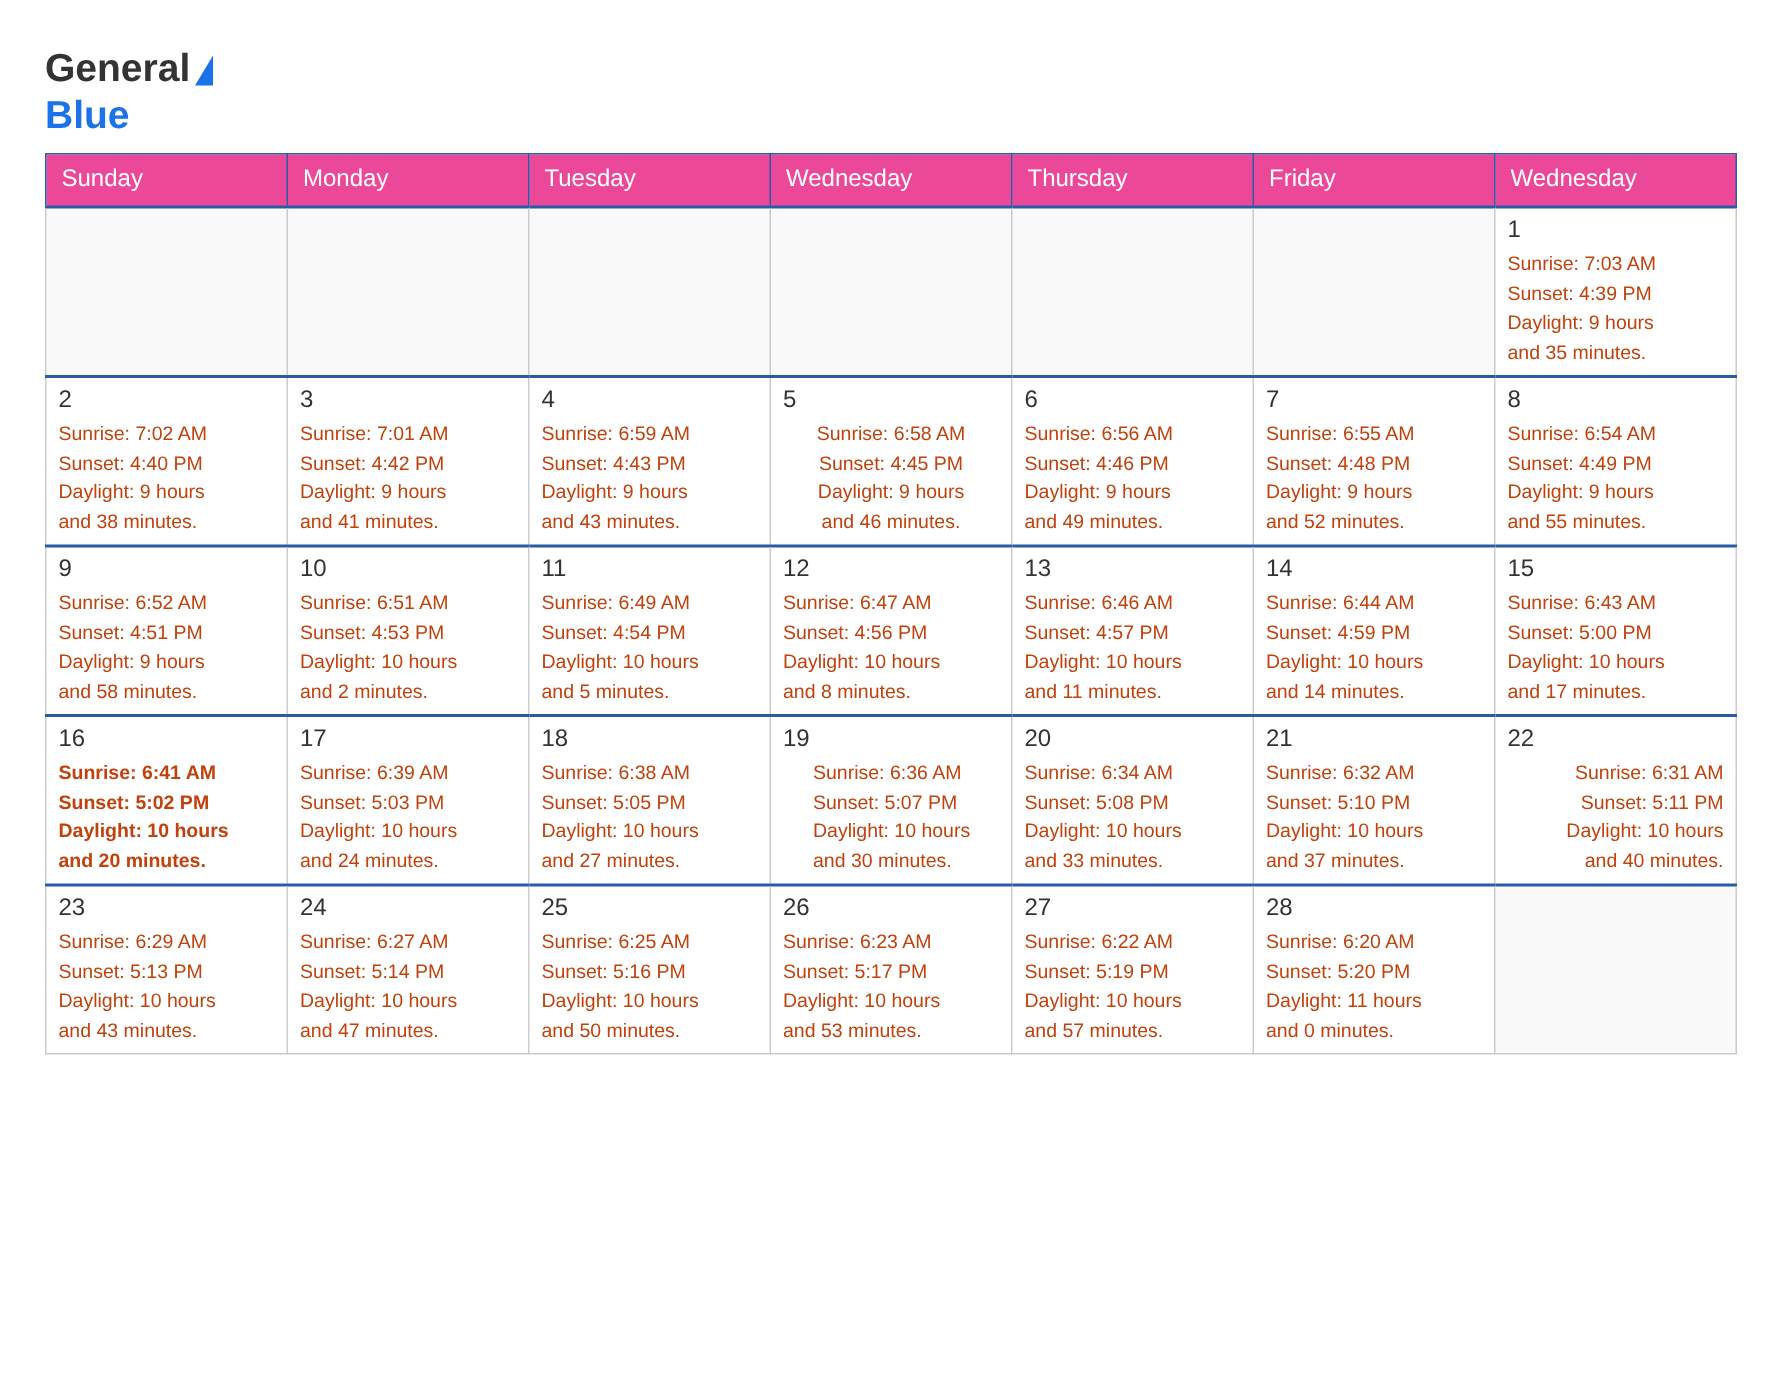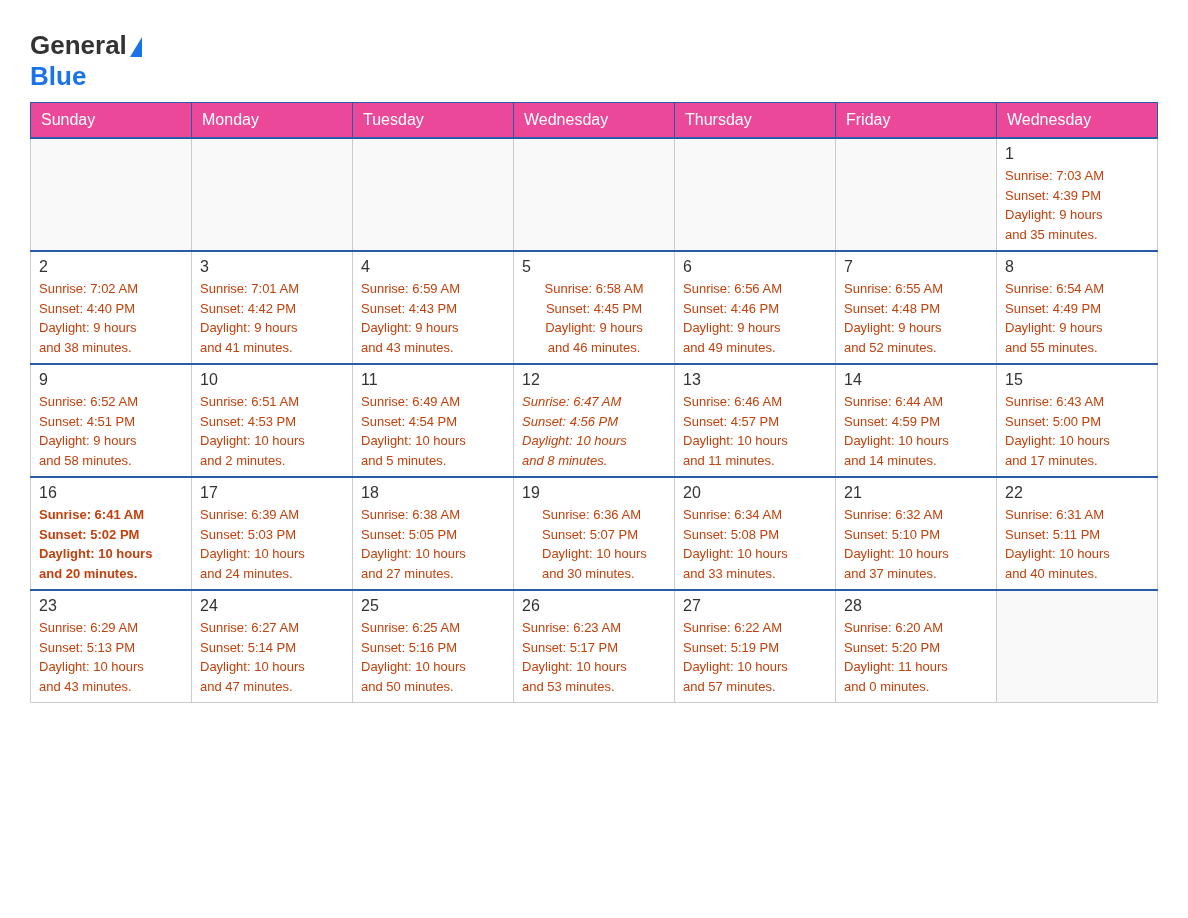--- a/index.html
+++ b/index.html
@@ -209,21 +209,21 @@
         </td>
         <td>
           <span class="day-number">11</span>
           <div class="day-info" style="white-space: pre-line;">Sunrise: 6:49 AM
 Sunset: 4:54 PM
 Daylight: 10 hours
 and 5 minutes.</div>
         </td>
         <td>
           <span class="day-number">12</span>
-          <div class="day-info" style="white-space: pre-line; font-style: italic;">Sunrise: 6:47 AM
+          <div class="day-info" style="white-space: pre-line;">Sunrise: 6:47 AM
 Sunset: 4:56 PM
 Daylight: 10 hours
 and 8 minutes.</div>
         </td>
         <td>
           <span class="day-number">13</span>
           <div class="day-info" style="white-space: pre-line;">Sunrise: 6:46 AM
 Sunset: 4:57 PM
 Daylight: 10 hours
 and 11 minutes.</div>
@@ -281,21 +281,21 @@
         </td>
         <td>
           <span class="day-number">21</span>
           <div class="day-info" style="white-space: pre-line;">Sunrise: 6:32 AM
 Sunset: 5:10 PM
 Daylight: 10 hours
 and 37 minutes.</div>
         </td>
         <td>
           <span class="day-number">22</span>
-          <div class="day-info" style="white-space: pre-line;">Sunrise: 6:31 AM
+          <div class="day-info" style="white-space: pre-line; text-align: right;">Sunrise: 6:31 AM
 Sunset: 5:11 PM
 Daylight: 10 hours
 and 40 minutes.</div>
         </td>
       </tr>
       <tr class="week-row">
         <td>
           <span class="day-number">23</span>
           <div class="day-info" style="white-space: pre-line;">Sunrise: 6:29 AM
 Sunset: 5:13 PM

